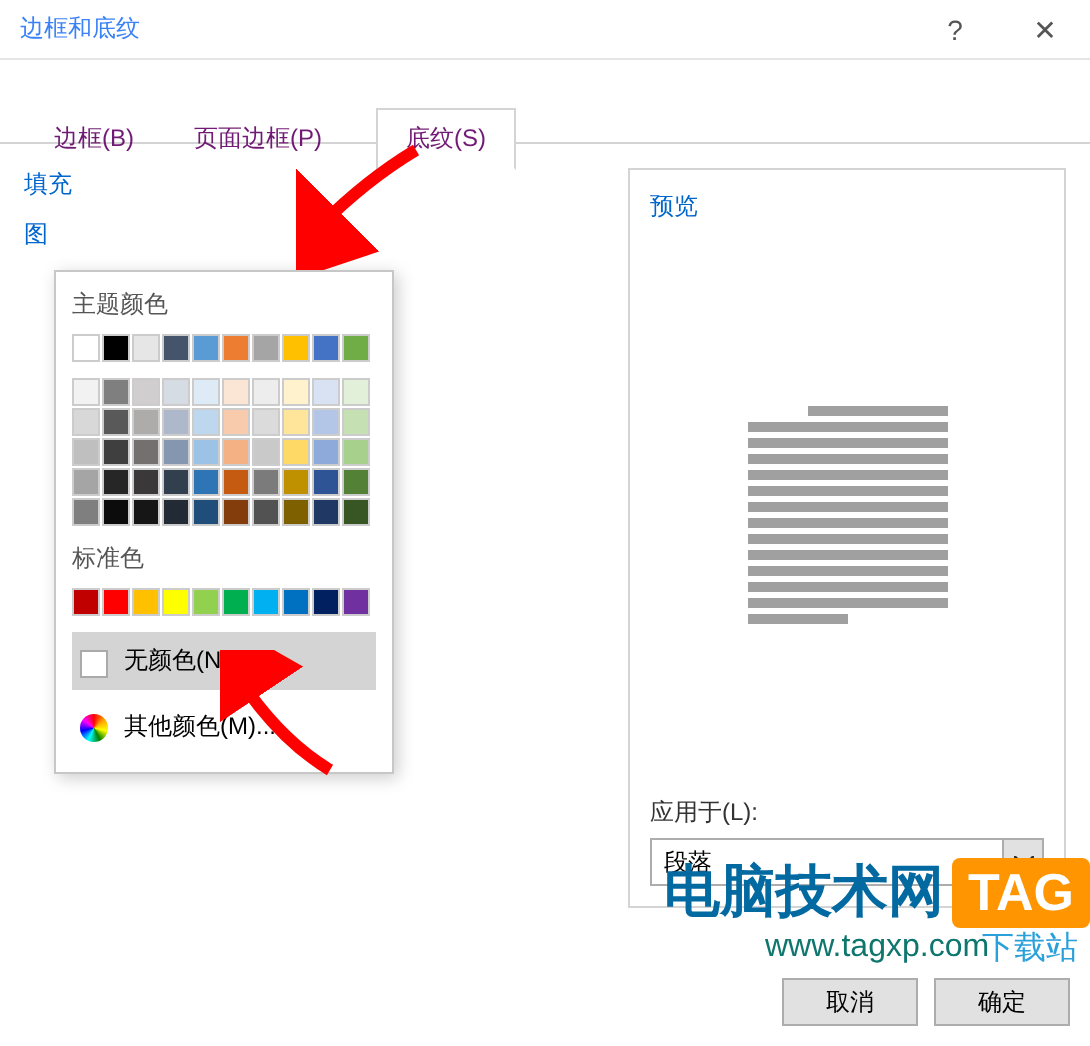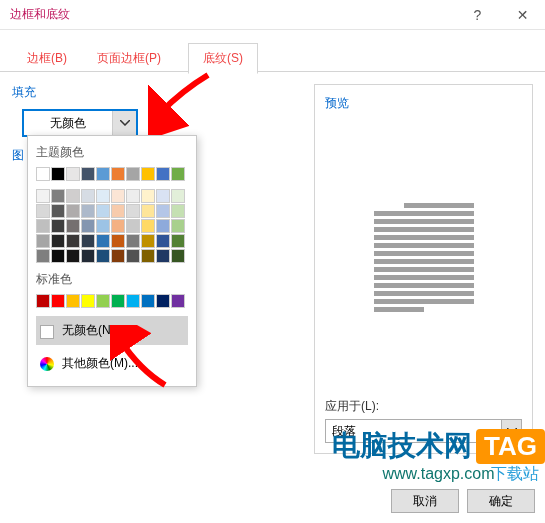--- a/index.html
+++ b/index.html
@@ -1,22 +1,22 @@
 <!DOCTYPE html>
 <html><head>
 <meta charset="utf-8">
 <style>
 * { box-sizing: border-box; margin: 0; padding: 0; font-family: "Microsoft YaHei", sans-serif; }
 body { background: #fff; width: 545px; height: 523px; position: relative; overflow: hidden; }
 .titlebar { height: 30px; display: flex; align-items: center; border-bottom: 1px solid #e5e5e5; padding-left: 10px; }
-.titlebar-title { font-size: 12px; color: #be185d; flex: 1; }
+.titlebar-title { font-size: 12px; color: #3b82f6; flex: 1; }
 .titlebar-btns { display: flex; }
 .titlebar-btn { width: 45px; height: 30px; display: flex; align-items: center; justify-content: center; color: #555; font-size: 14px; }
 .tabs { display: flex; padding: 10px 12px 0 12px; border-bottom: 1px solid #d4d4d4; background: #fff; }
-.tab { padding: 6px 14px; font-size: 12px; color: #ef4444; border: 1px solid transparent; border-bottom: none; position: relative; top: 3px; }
+.tab { padding: 6px 14px; font-size: 12px; color: #701a75; border: 1px solid transparent; border-bottom: none; position: relative; top: 14px; }
 .tab.active { border-color: #d4d4d4; background: #fff; border-bottom: 1px solid #fff; margin-left: 12px; }
 .content { display: flex; padding: 12px; gap: 12px; }
 .left-pane { width: 290px; }
 .right-pane { flex: 1; border: 1px solid #d4d4d4; padding: 10px; height: 370px; display: flex; flex-direction: column; }
 .section-label { font-size: 12px; color: #0066cc; margin-bottom: 8px; }
 .fill-row { display: flex; align-items: center; margin-bottom: 10px; padding-left: 10px; }
 .color-select { display: flex; align-items: center; border: 2px solid #0078d7; height: 28px; }
 .color-text { width: 88px; text-align: center; font-size: 12px; padding: 4px 8px; }
 .dropdown-btn { width: 24px; height: 24px; border-left: 1px solid #ccc; display: flex; align-items: center; justify-content: center; background: #e1e1e1; }
 .pattern-label { font-size: 12px; color: #0066cc; margin: 6px 0 4px 0; }
@@ -62,30 +62,20 @@
 
 <div class="tabs">
   <div class="tab">边框(B)</div>
   <div class="tab">页面边框(P)</div>
   <div class="tab active">底纹(S)</div>
 </div>
 
 <div class="content">
   <div class="left-pane">
     <div class="section-label">填充</div>
-    <div class="fill-row">
-      <div class="color-select">
-        <div class="color-text">无颜色</div>
-        <div class="dropdown-btn">
-          <svg width="10" height="6" viewBox="0 0 10 6">
-              <path d="M0 0 L5 5 L10 0" fill="none" stroke="#333" stroke-width="1.5"></path>
-            </svg>
-        </div>
-      </div>
-    </div>
     <div class="pattern-label">图</div>
   </div>
 
   <div class="right-pane">
     <div class="section-label">预览</div>
     <div class="preview-area">
       <div class="preview-doc">
         <div class="pline short"></div>
         <div class="pline"></div>
           <div class="pline"></div>

